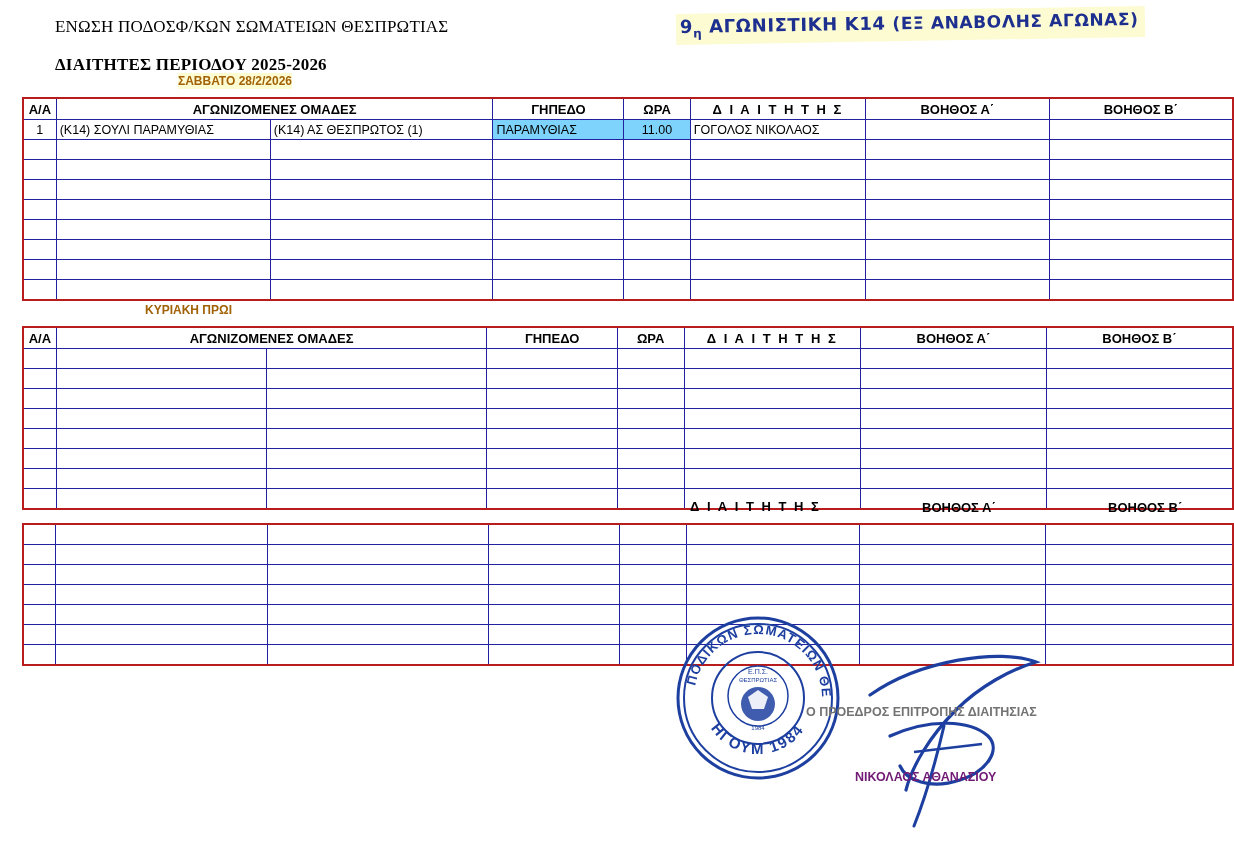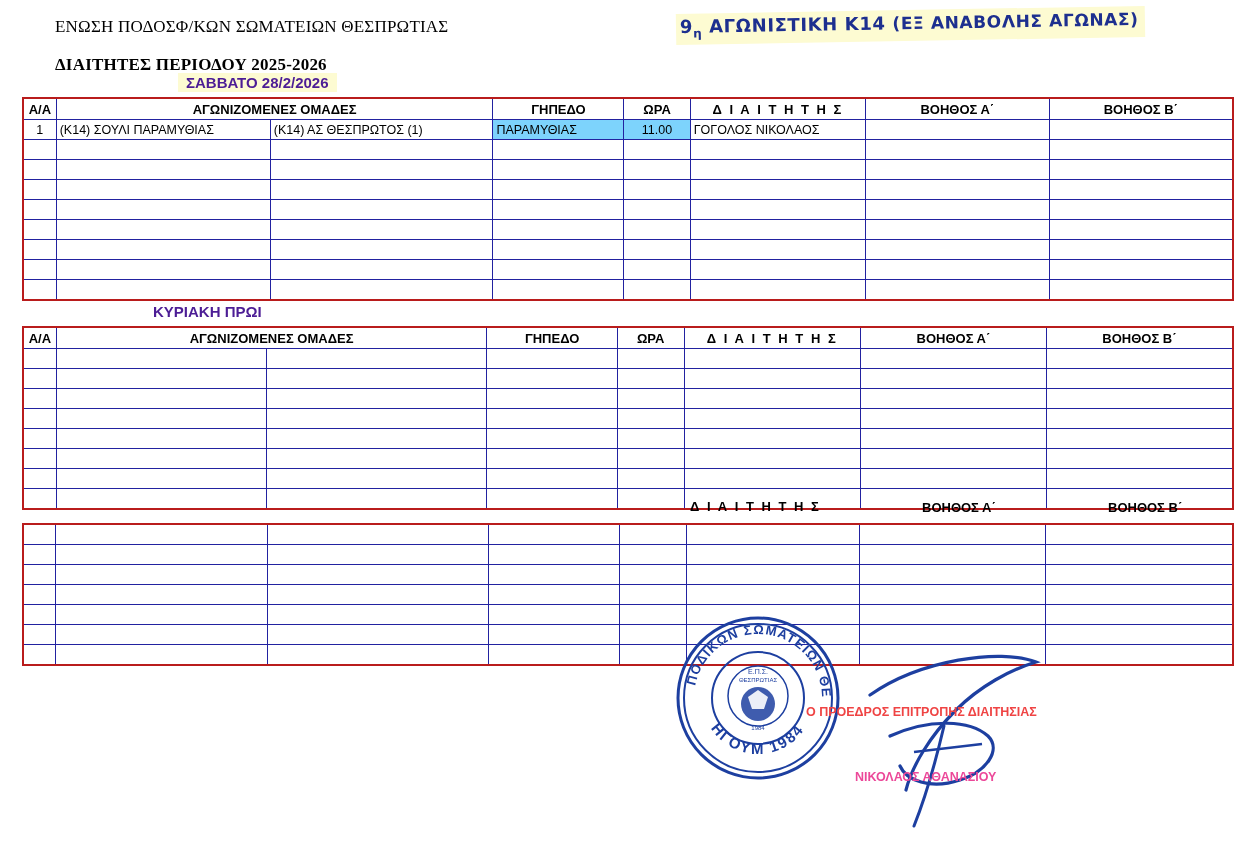--- a/index.html
+++ b/index.html
@@ -62,25 +62,25 @@
     vertical-align: sub;
   }
   .handwritten .paren {
     font-size: 17px;
   }
 
   
   .day-label {
     position: absolute;
     font-family: "Liberation Sans", sans-serif;
-    font-size: 15px;
-    font-weight: 700;
-    color: #4c1d95;
+    font-size: 12px;
+    font-weight: 700;
+    color: #a16207;
     background: #fdfbd2;
-    padding: 1px 8px;
+    padding: 1px 0;
     white-space: nowrap;
   }
   #day-saturday { left: 178px; top: 73px; }
   #day-sunday   { left: 145px; top: 302px; background: transparent; }
 
   
   table.sched {
     position: absolute;
     border-collapse: collapse;
     table-layout: fixed;
@@ -160,31 +160,31 @@
     pointer-events: none;
   }
 
   .sig-title {
     position: absolute;
     left: 806px;
     top: 705px;
     font-size: 12.5px;
     font-weight: 700;
     font-family: "Liberation Sans", sans-serif;
-    color: #ef4444;
+    color: #737373;
     white-space: nowrap;
   }
   .sig-name {
     position: absolute;
     left: 855px;
     top: 770px;
     font-size: 12.5px;
     font-weight: 700;
     font-family: "Liberation Sans", sans-serif;
-    color: #ec4899;
+    color: #701a75;
     white-space: nowrap;
   }
 </style>
 </head>
 <body>
 
 <div class="page">
 
   <div class="hdr-line1">ΕΝΩΣΗ ΠΟΔΟΣΦ/ΚΩΝ ΣΩΜΑΤΕΙΩΝ ΘΕΣΠΡΩΤΙΑΣ</div>
   <div class="hdr-line2">ΔΙΑΙΤΗΤΕΣ ΠΕΡΙΟΔΟΥ 2025-2026</div>

